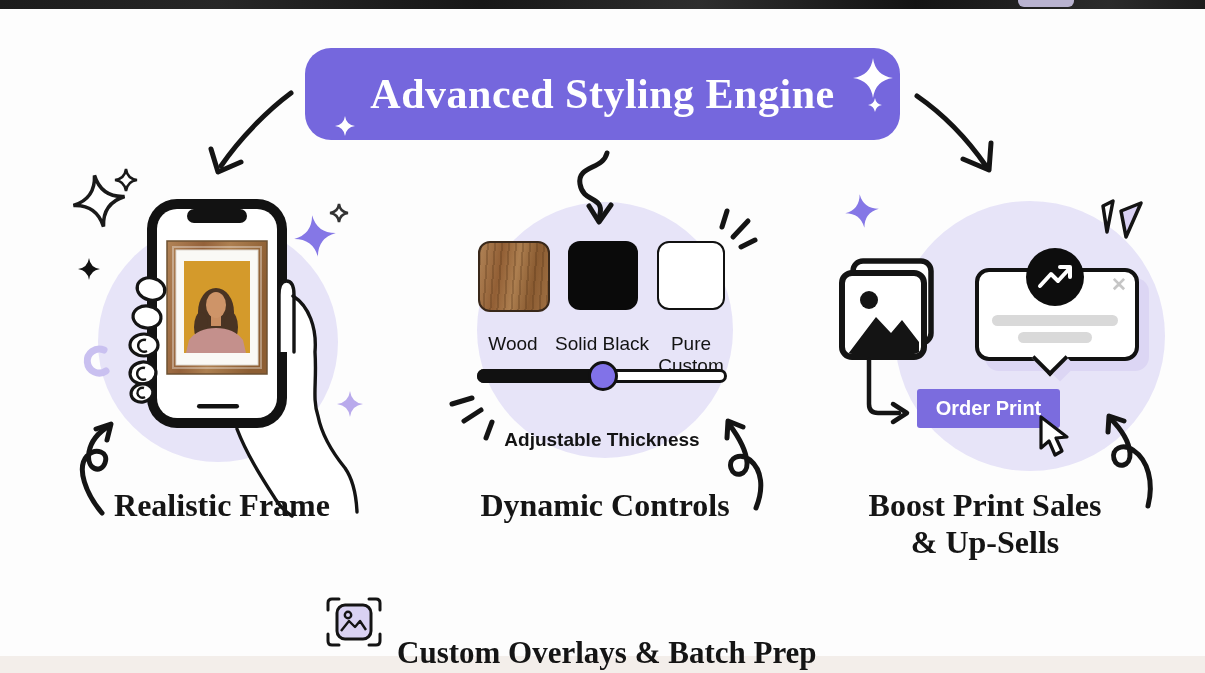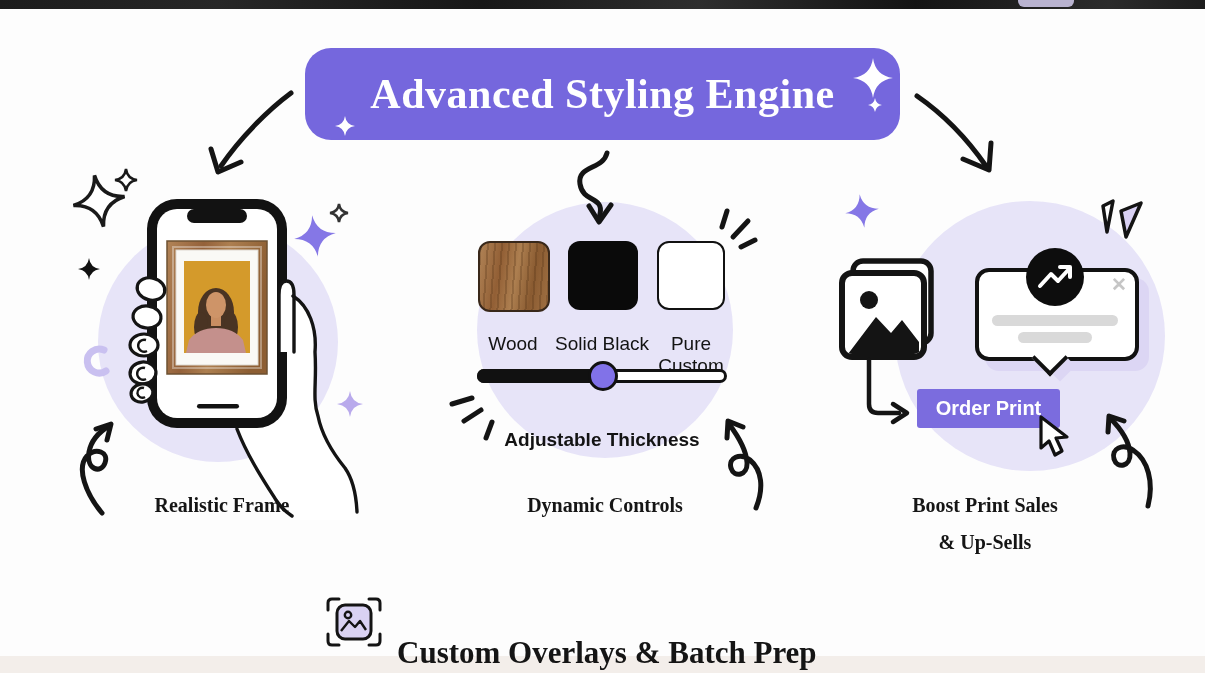--- a/index.html
+++ b/index.html
@@ -11,21 +11,21 @@
     background:linear-gradient(90deg,#1c1c1c,#272727 18%,#171717 40%,#2e2e2e 58%,#141414 76%,#2b2b2b 92%,#1d1d1d);}
   #top-strip-notch{left:1018px;top:0;width:56px;height:7px;background:#d4cdee;border-radius:0 0 6px 6px;opacity:.85;}
   #bottom-strip{left:0;top:656px;width:1205px;height:17px;background:#f3eeea;}
   
   #banner{left:305px;top:48px;width:595px;height:92px;background:#7567dd;border-radius:26px;}
   #banner-title{position:absolute;left:0;top:0;width:100%;height:100%;display:flex;align-items:center;justify-content:center;
     color:#ffffff;font-size:42px;font-weight:700;letter-spacing:.5px;}
   
   #art{left:0;top:0;width:1205px;height:673px;}
   
-  .feature-title{width:300px;text-align:center;font-size:20px;font-weight:700;line-height:37px;color:#151515;}
+  .feature-title{width:300px;text-align:center;font-size:32px;font-weight:700;line-height:37px;color:#151515;}
   #title-left{left:72px;top:487px;}
   #title-mid{left:455px;top:487px;}
   #title-right{left:835px;top:487px;}
   
   .swatch{border-radius:12px;}
   #swatch-wood{left:478px;top:241px;width:68px;height:67px;border:2px solid #39281a;
     background:
       repeating-linear-gradient(94deg, rgba(80,48,20,.28) 0 2px, rgba(0,0,0,0) 2px 7px),
       linear-gradient(100deg,#b08356,#925f35 30%,#ad7f50 52%,#8a5b31 75%,#a07043);}
   #swatch-black{left:568px;top:241px;width:70px;height:69px;background:#0a0a0a;}

